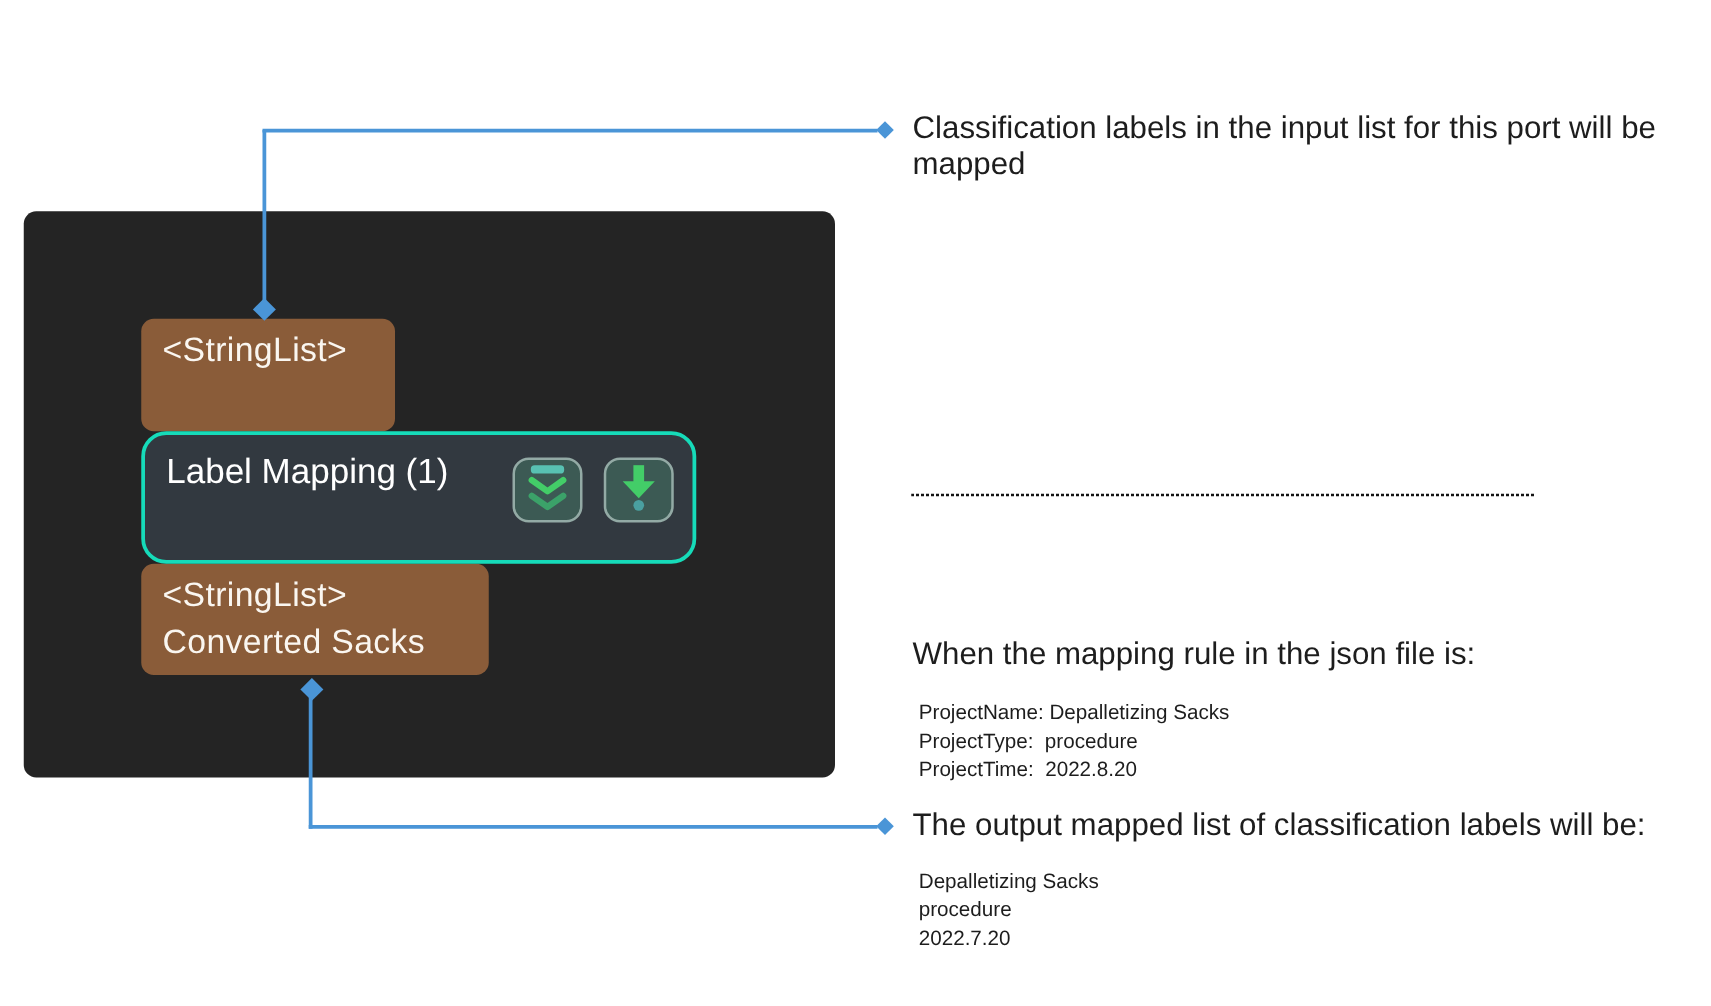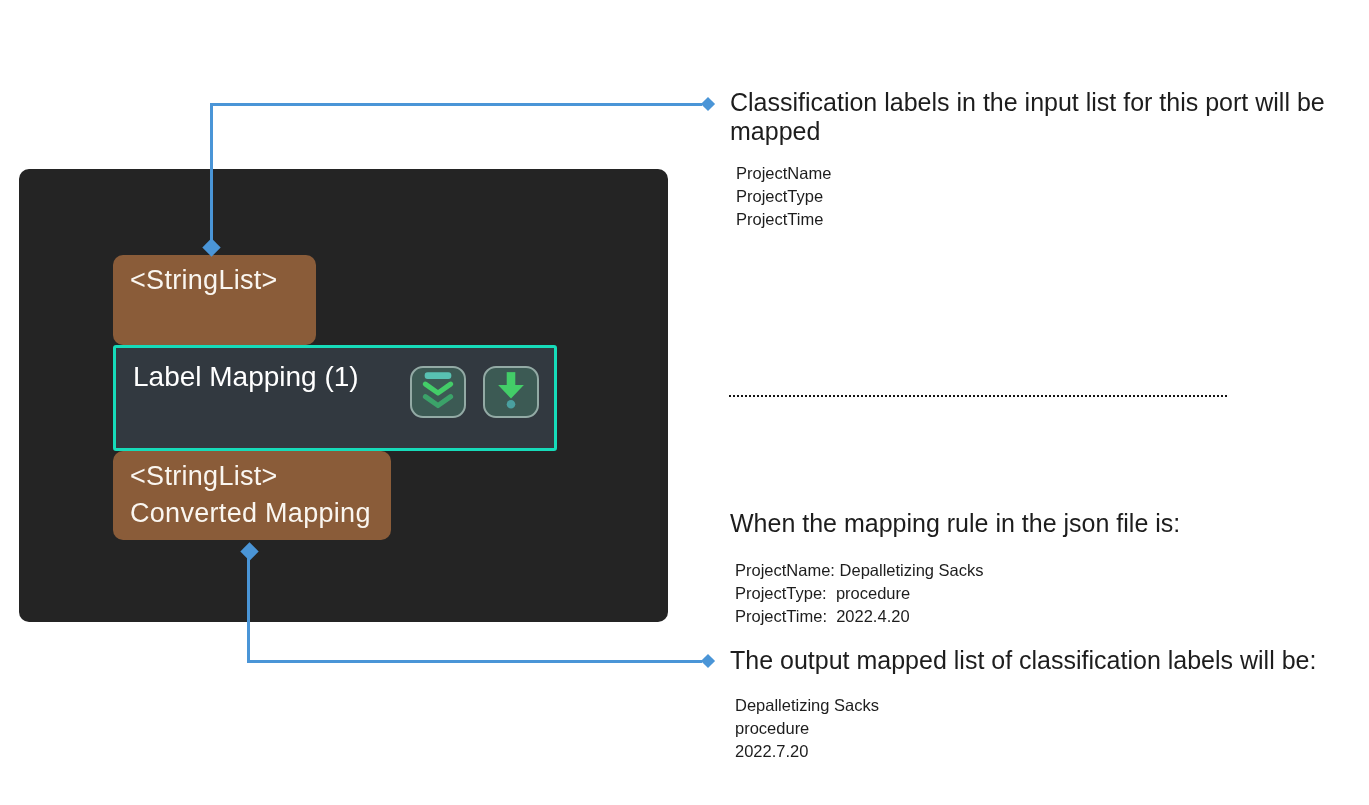--- a/index.html
+++ b/index.html
@@ -25,21 +25,21 @@
     white-space:nowrap; overflow:hidden;
   }
   .port-input  { left:113px; top:255px; width:203px; height:90px; }
   .port-output { left:113px; top:451px; width:278px; height:89px; }
 
   
   .node-box {
     position:absolute; left:113px; top:345px; width:444px; height:106px;
     background:var(--node-bg,#323940);
     border:3px solid var(--node-border,#16dbb9);
-    border-radius:3px; z-index:3;
+    border-radius:20px; z-index:3;
   }
   .node-title {
     position:absolute; left:17px; top:12px;
     color:var(--node-title,#ffffff); font-size:28px; line-height:34px;
     white-space:nowrap;
   }
   .node-btn {
     position:absolute; top:18px; width:56px; height:52px;
     background:var(--button-bg,#3c5a54);
     border:2px solid var(--button-border,#93aaa5);
@@ -99,44 +99,41 @@
           <rect x="11" y="1.5" width="6" height="10" fill="var(--icon-green,#43cd68)"></rect>
           <polygon points="5,10.5 23,10.5 14,20" fill="var(--icon-green,#43cd68)"></polygon>
           <circle cx="14" cy="24" r="3" fill="var(--icon-dot,#4aa0a0)"></circle>
         </svg>
       </span>
     </div>
   </div>
 
   <div class="port-box port-output">
     <div>&lt;StringList&gt;</div>
-    <div>Converted Mapping</div>
+    <div>Converted Sacks</div>
   </div>
 
   <div class="conn" style="left:210px; top:104px; width:3px; height:138px;"></div>
   <div class="conn" style="left:210px; top:103px; width:492px; height:3px;"></div>
   <div class="diamond lg" style="left:205px; top:241px;"></div>
   <div class="diamond sm" style="left:703px; top:99px;"></div>
 
   <div class="conn" style="left:247px; top:556px; width:3px; height:107px;"></div>
   <div class="conn" style="left:247px; top:660px; width:455px; height:3px;"></div>
   <div class="diamond lg" style="left:243px; top:545px;"></div>
   <div class="diamond sm" style="left:703px; top:656px;"></div>
 
   <div class="ann-title" style="left:730px; top:88px; width:660px;">Classification labels in the input list for this port will be
 mapped</div>
-  <div class="ann-list" style="left:736px; top:162px;">ProjectName
-ProjectType
-ProjectTime</div>
 
   <div class="divider"></div>
 
   <div class="ann-title" style="left:730px; top:509px; width:660px;">When the mapping rule in the json file is:</div>
   <div class="ann-list" style="left:735px; top:559px;">ProjectName: Depalletizing Sacks
 ProjectType:  procedure
-ProjectTime:  2022.4.20</div>
+ProjectTime:  2022.8.20</div>
 
   <div class="ann-title" style="left:730px; top:646px; width:660px;">The output mapped list of classification labels will be:</div>
   <div class="ann-list" style="left:735px; top:694px;">Depalletizing Sacks
 procedure
 2022.7.20</div>
 
 </div>
 
 </body></html>

